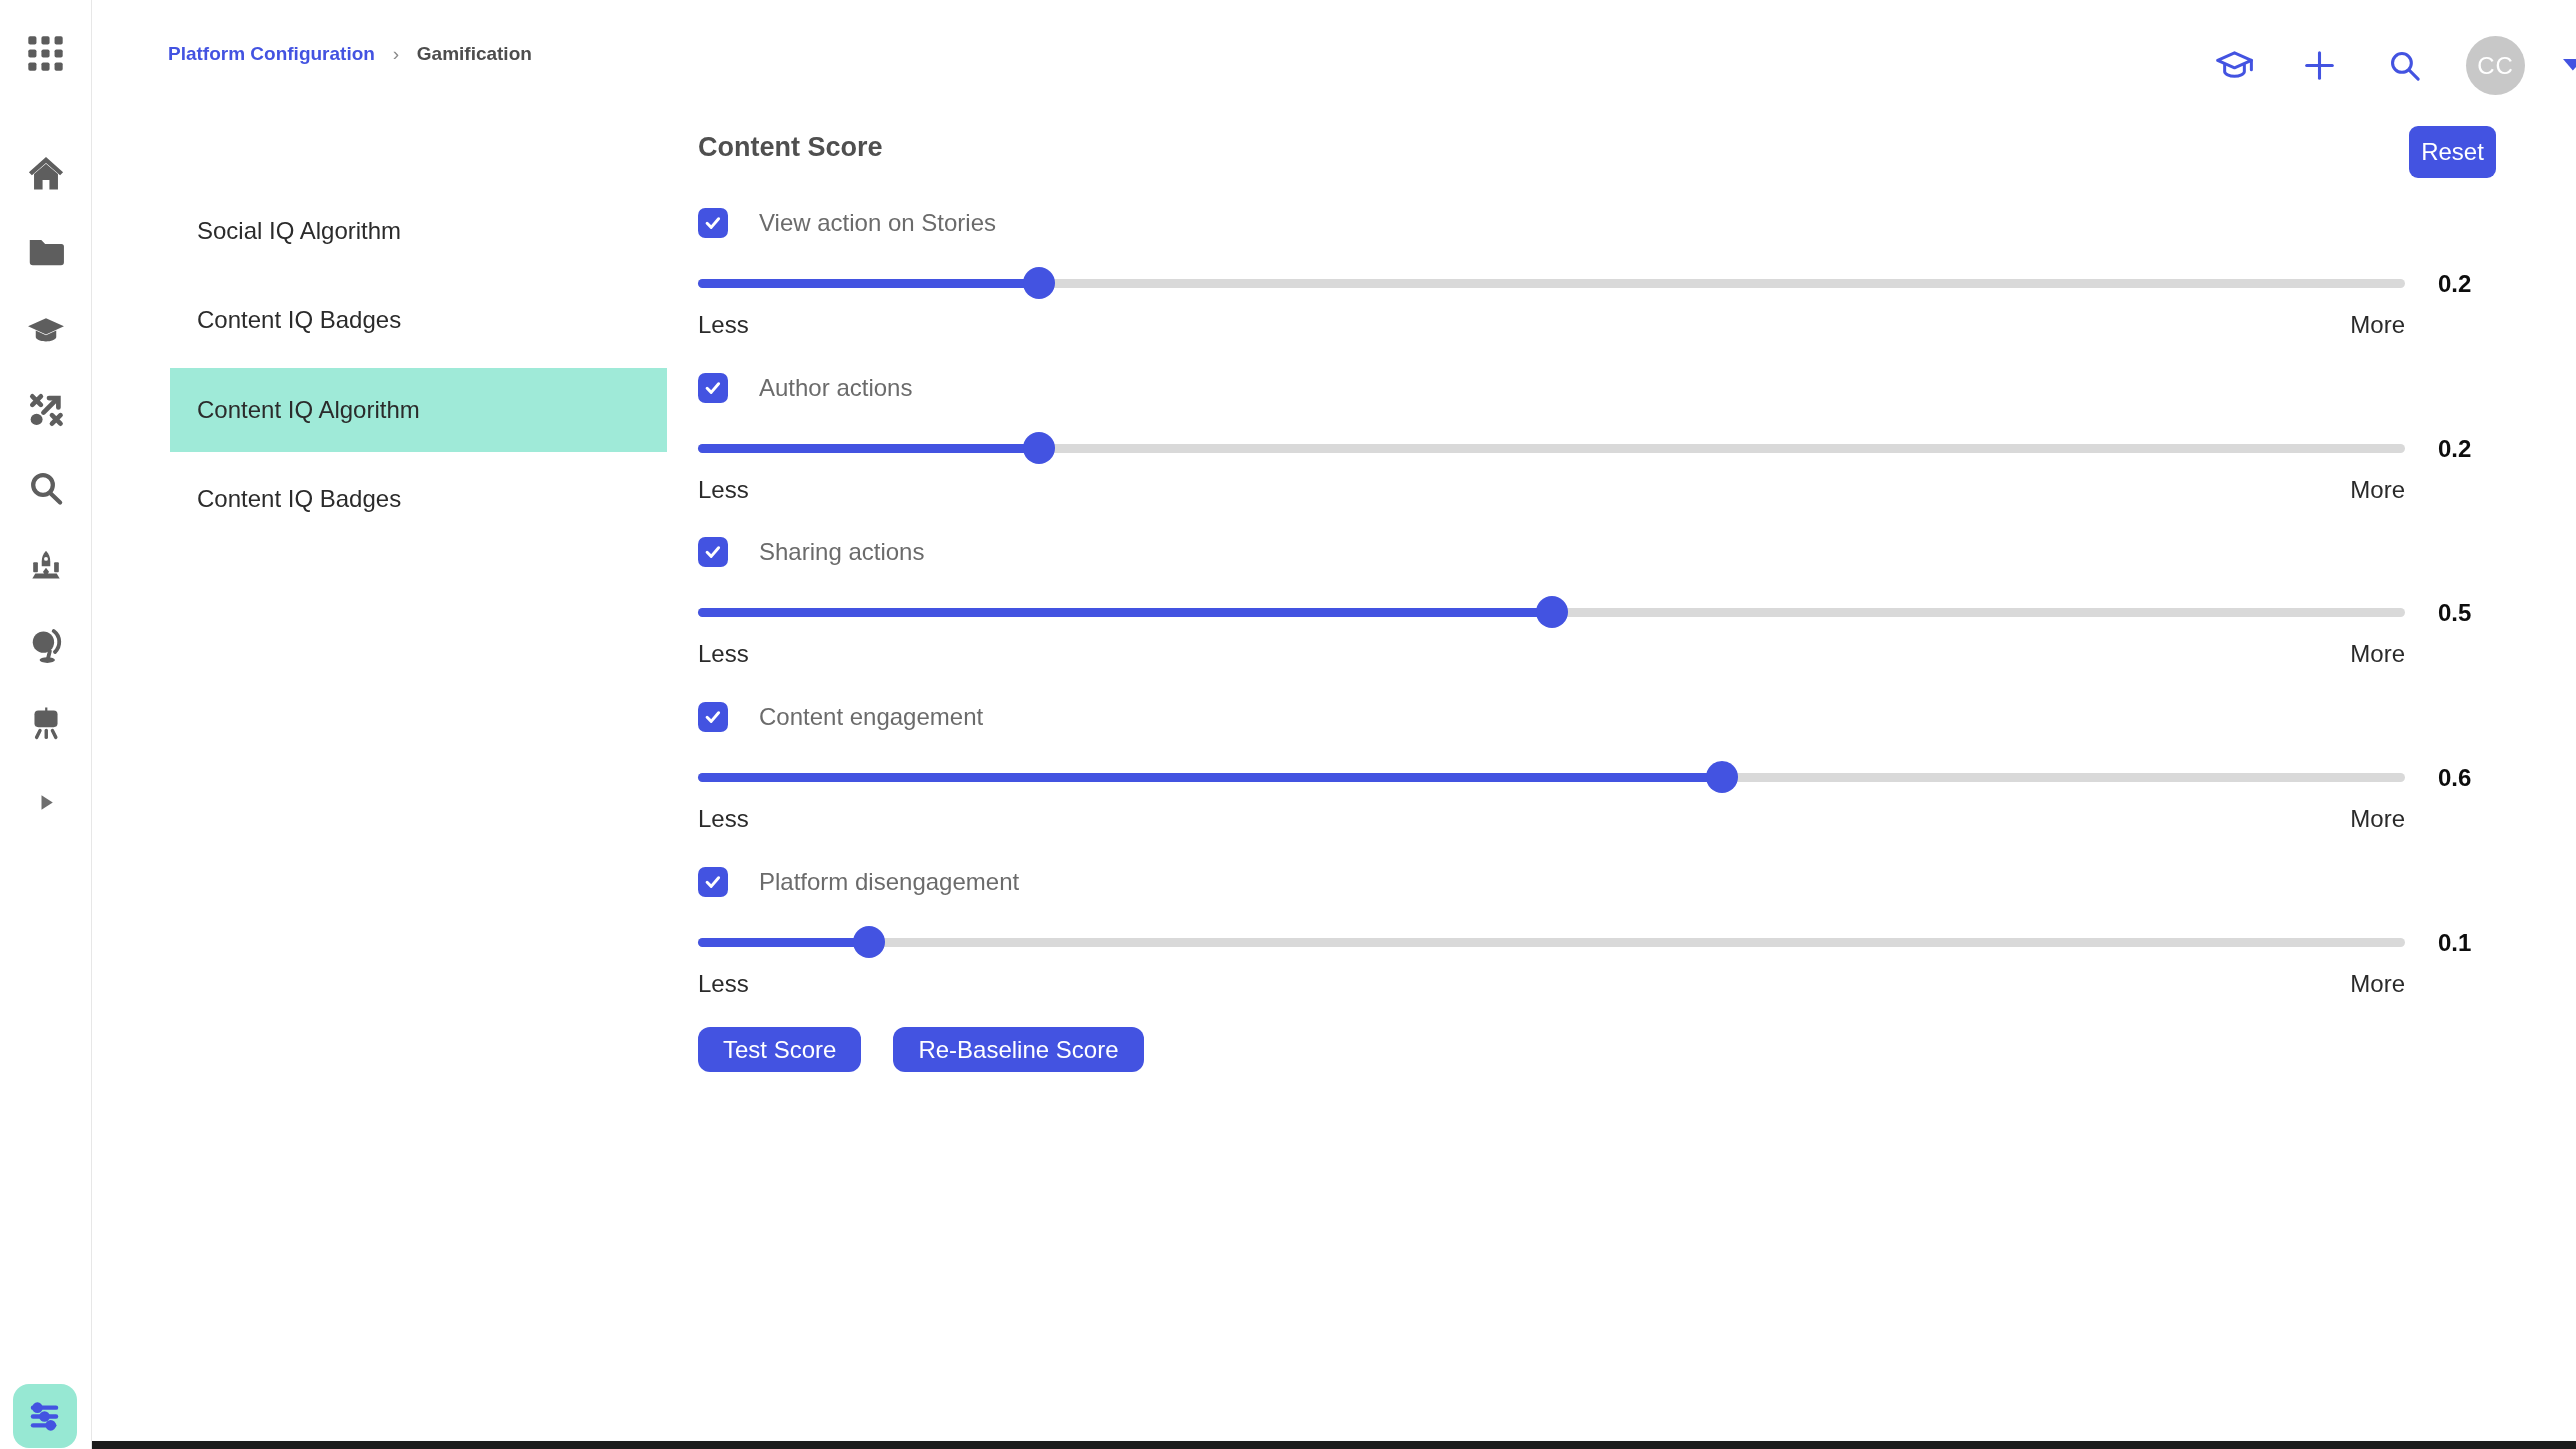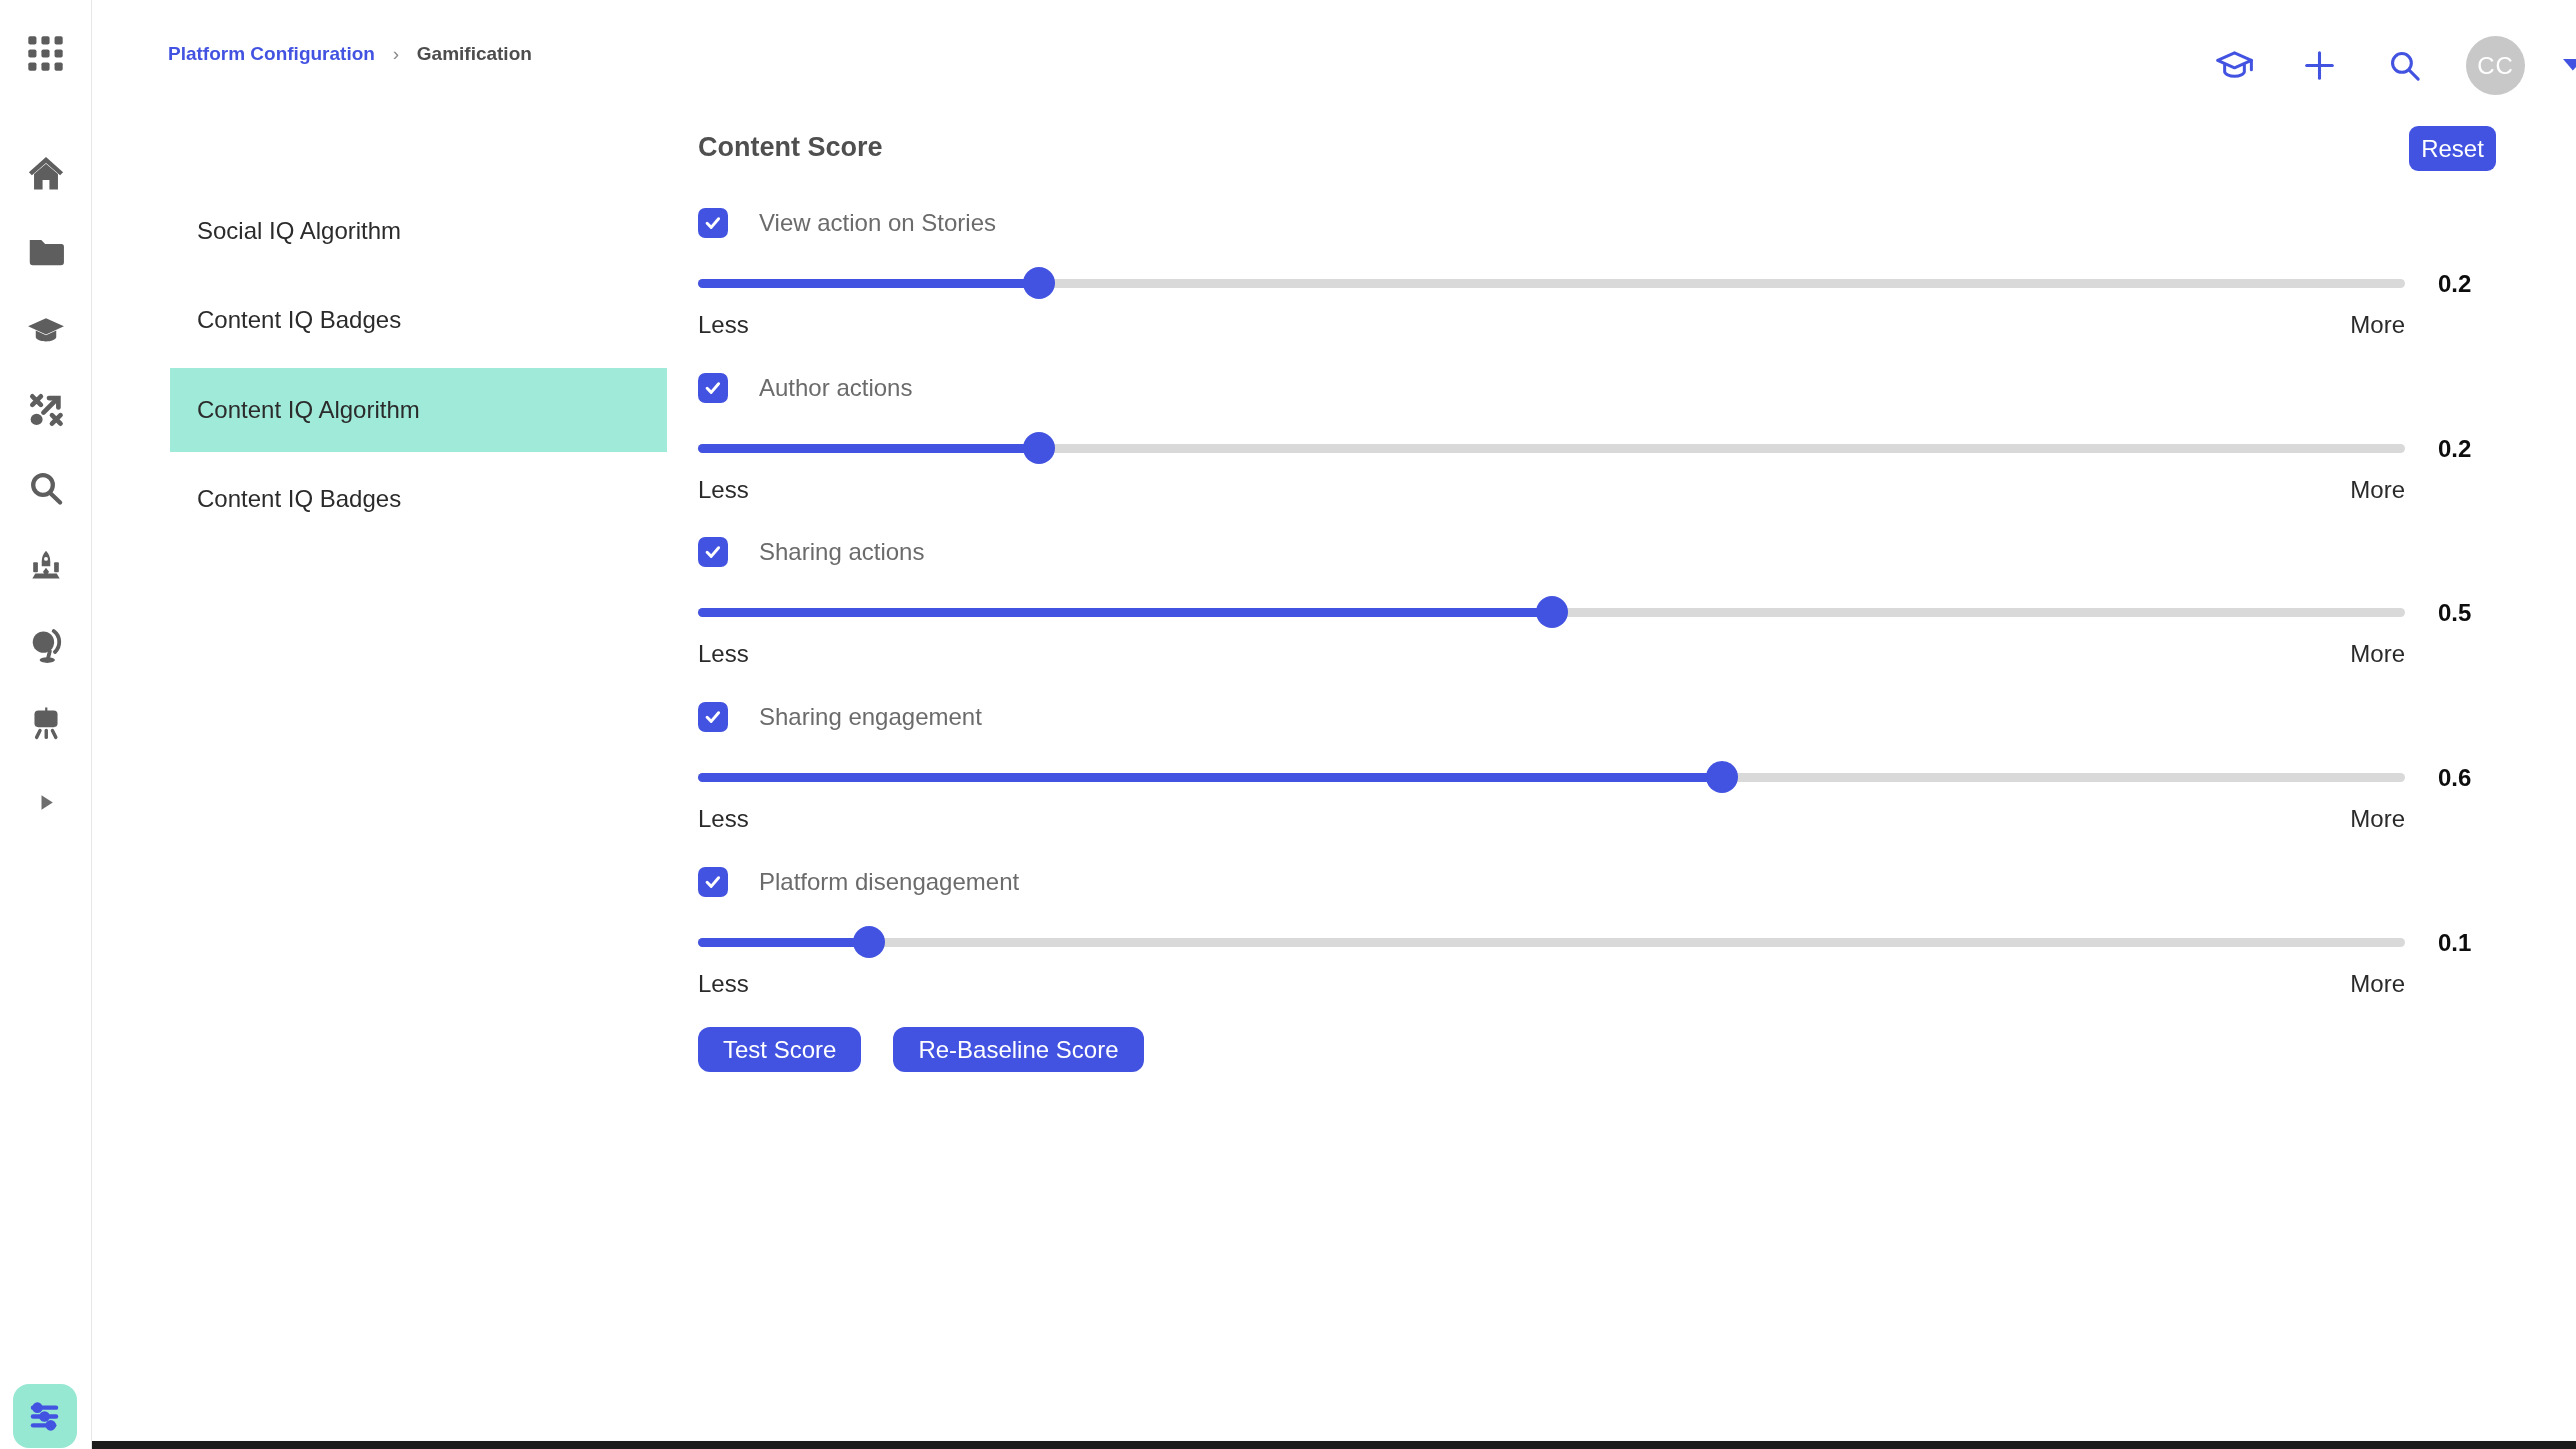--- a/index.html
+++ b/index.html
@@ -25,21 +25,21 @@
     display:flex; align-items:center; justify-content:center; font-size:24px; letter-spacing:0.9px; cursor:pointer; }
   .caret { cursor:pointer; display:flex; align-items:center; }
 
   
   .subnav-item { position:absolute; left:170px; width:497px; height:84px; display:flex; align-items:center;
     padding-left:27px; font-size:24px; color:#2b2b2b; cursor:pointer; }
   .subnav-item.active { background:#9fead8; }
 
   
   .page-title { position:absolute; left:698px; top:132px; font-size:27px; font-weight:700; color:#4f4f4f; }
-  .reset-btn { position:absolute; left:2409px; top:126px; width:87px; height:45px; background:#4353e1; color:#fff;
+  .reset-btn { position:absolute; left:2409px; top:126px; width:87px; height:52px; background:#4353e1; color:#fff;
     border:none; border-radius:9px; font-size:24px; font-family:inherit; cursor:pointer; }
 
   .slider-row { position:absolute; left:698px; width:1878px; height:152px; }
   .cb-line { position:absolute; top:15px; left:0; display:flex; align-items:center; gap:31px; }
   .checkbox { width:30px; height:30px; border-radius:7.2px; background:#4353e1; display:flex;
     align-items:center; justify-content:center; cursor:pointer; flex:0 0 auto; }
   .cb-label { font-size:24px; color:#6b6b6b; }
   .track-wrap { position:absolute; top:74px; left:0; width:1707px; height:32px; cursor:pointer; }
   .track { position:absolute; top:11.6px; left:0; width:100%; height:9px; border-radius:4.5px; background:#d9d9d9; }
   .fill { position:absolute; top:11.6px; left:0; height:9px; border-radius:4.5px; background:#4353e1; }
@@ -281,21 +281,21 @@
   <span class="value">0.5</span>
 </div>
 
 <div class="slider-row" style="top:687px">
   <div class="cb-line">
     <span class="checkbox">
       <svg width="19.7" height="19.7" viewBox="0 0 24 24" fill="none" stroke="#ffffff" stroke-width="3.6" stroke-linecap="round" stroke-linejoin="round" style="visibility: visible;">
           <path d="M5 12.5 L10 17.5 L19 7"></path>
         </svg>
     </span>
-    <span class="cb-label">Sharing engagement</span>
+    <span class="cb-label">Content engagement</span>
   </div>
   <div class="track-wrap">
     <div class="track"></div>
       <div class="fill" style="width: 60%;"></div>
     <div class="thumb" style="left: 60%;"></div>
   </div>
   <div class="minmax">
     <span>Less</span>
     <span>More</span>
   </div>

